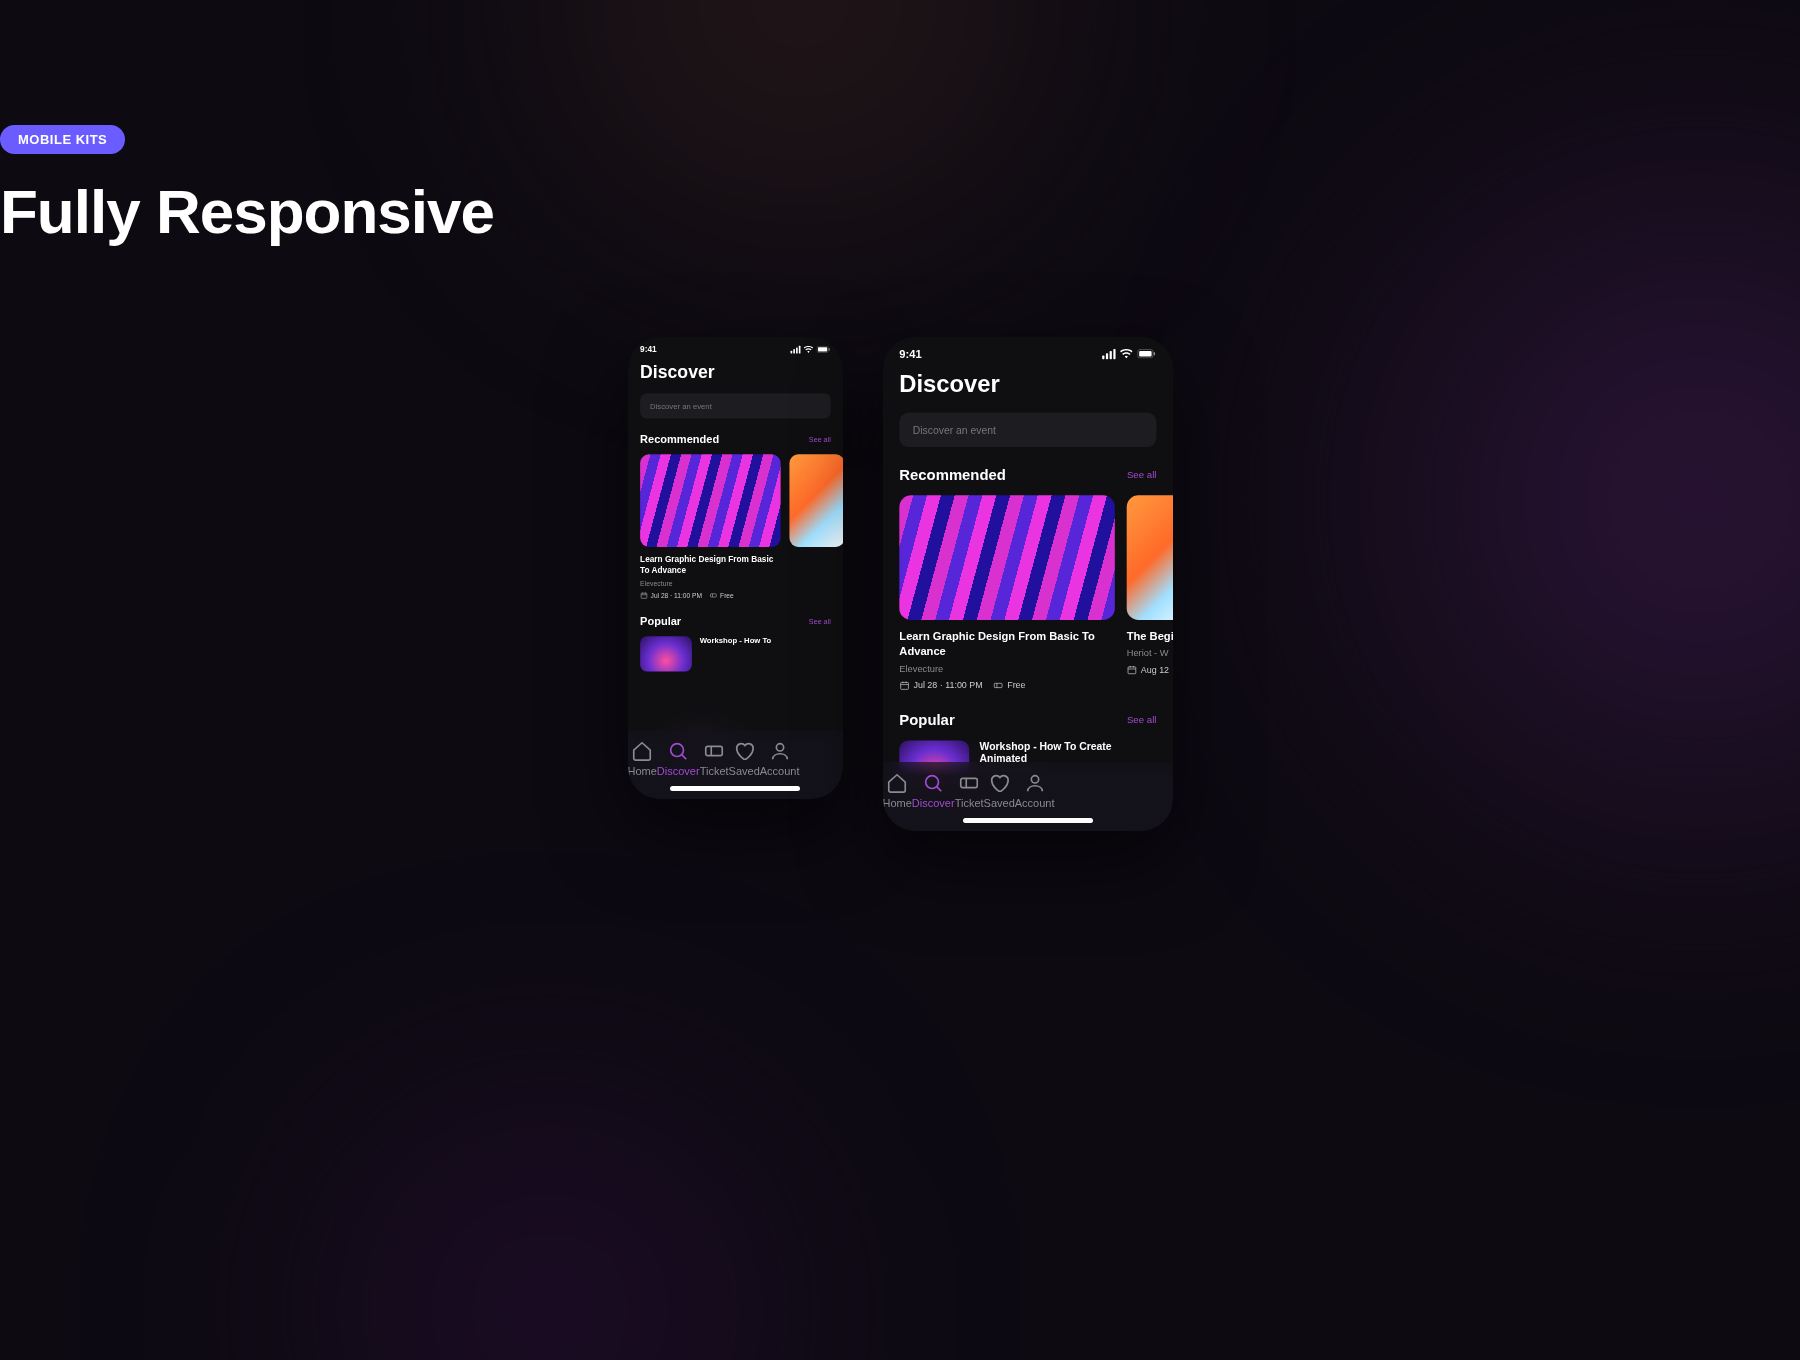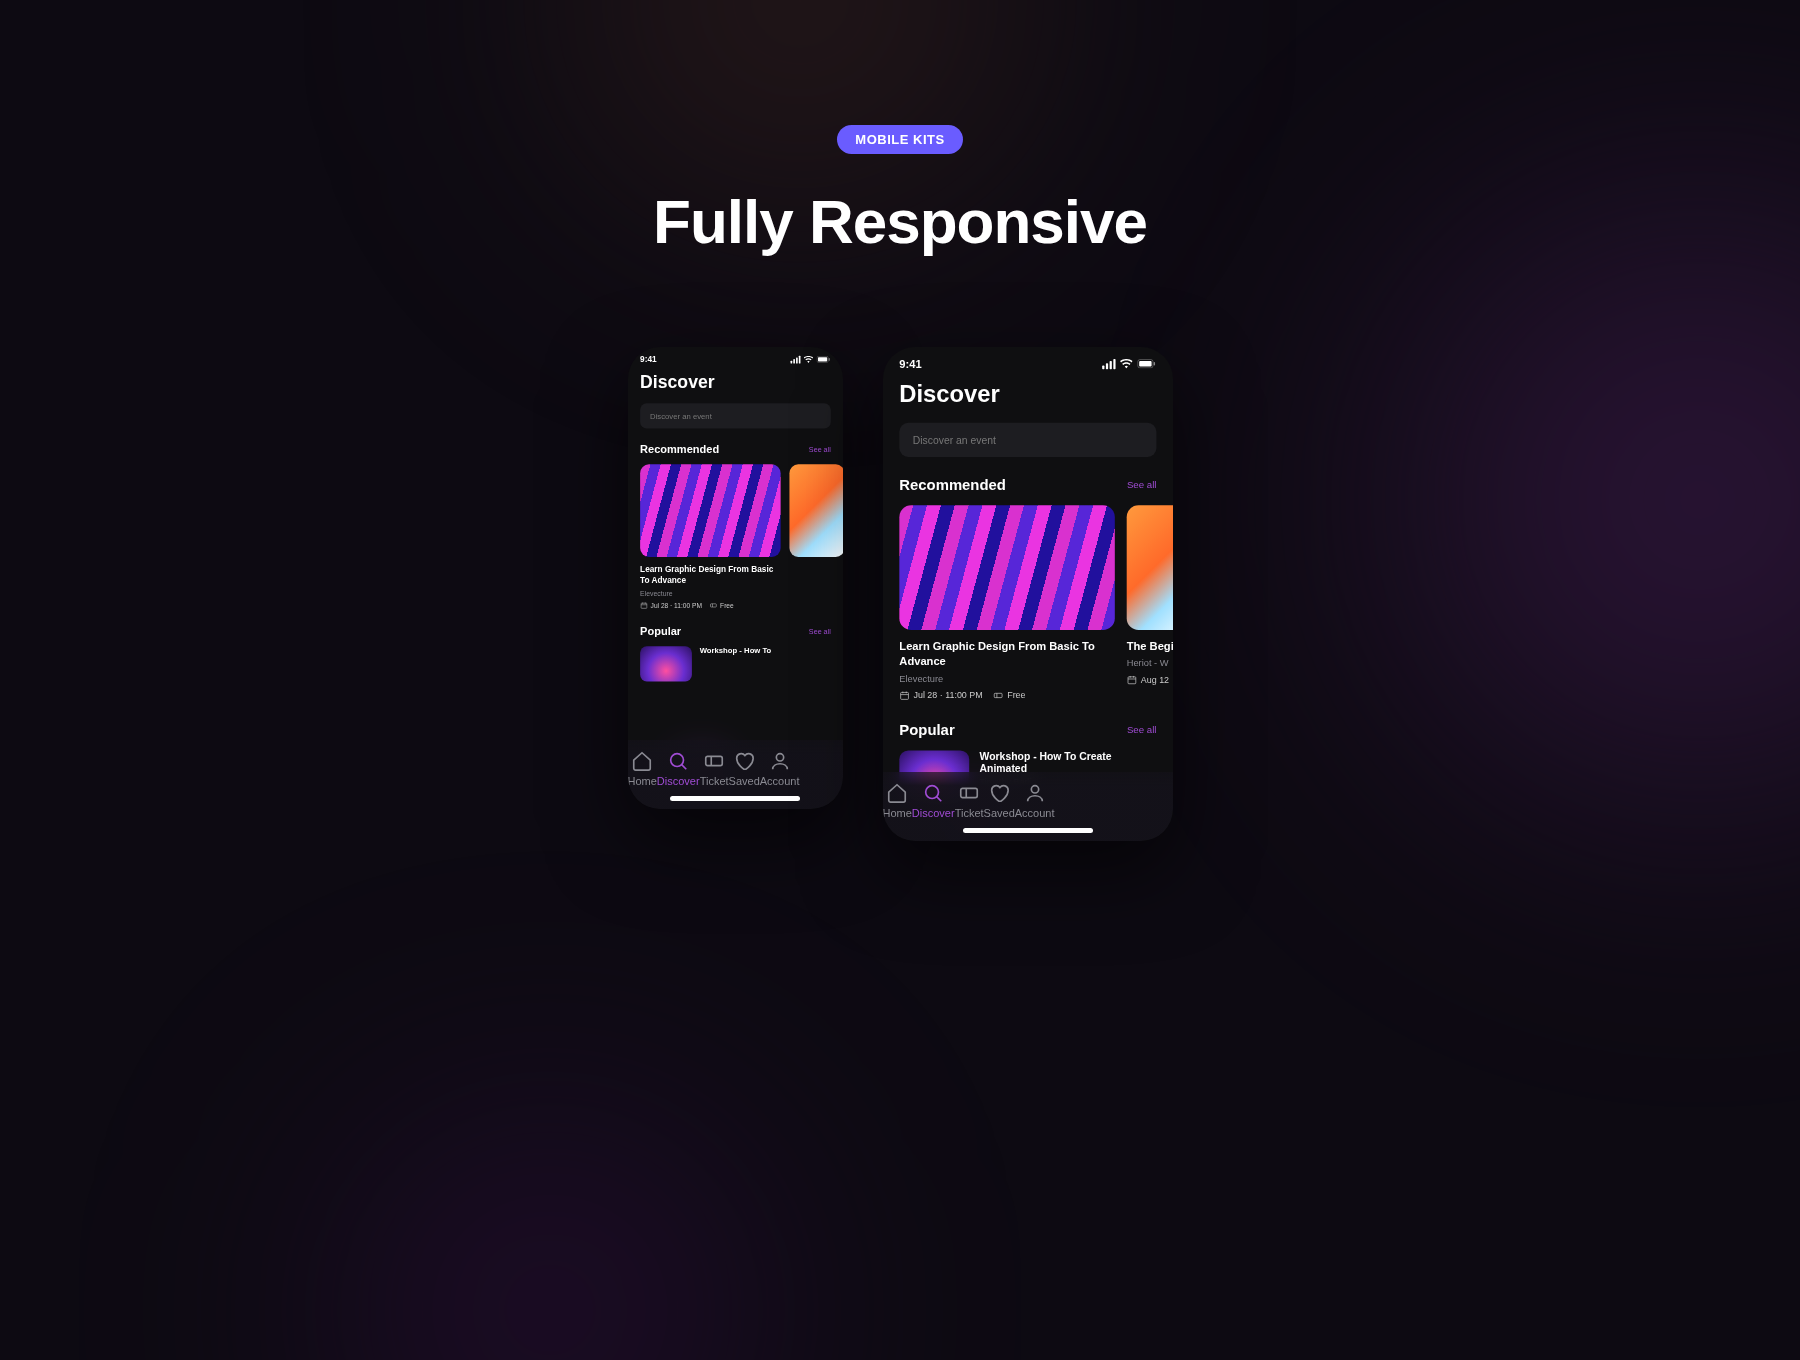--- a/index.html
+++ b/index.html
@@ -12,33 +12,33 @@
 .glow {
   position:absolute;
   border-radius:50%;
   filter:blur(120px);
   pointer-events:none;
 }
 .glow.top { width:800px; height:500px; top:-250px; left:400px; background:radial-gradient(circle,#3a2420 0%,transparent 70%); opacity:.7; }
 .glow.right { width:900px; height:900px; top:50px; right:-350px; background:radial-gradient(circle,#4b1f5c 0%,transparent 70%); opacity:.6; }
 .glow.bottom { width:700px; height:500px; bottom:-200px; left:200px; background:radial-gradient(circle,#3d1250 0%,transparent 70%); opacity:.5; }
 
-.hero { position:relative; text-align:center; padding-top:125px; z-index:2; }
+.hero { position:relative; padding-top:125px; z-index:2; }
 .pill {
   display:inline-block;
   background:#6a5cff;
   color:#fff;
   font-size:13px;
   font-weight:700;
   letter-spacing:.5px;
   padding:7px 18px;
   border-radius:999px;
 }
 .hero h1 {
-  margin-top:32px;
+  margin-top:22px;
   color:#fff;
   font-size:62px;
   font-weight:800;
   letter-spacing:-1px;
 }
 
 .phones {
   position:relative;
   z-index:2;
   display:flex;

